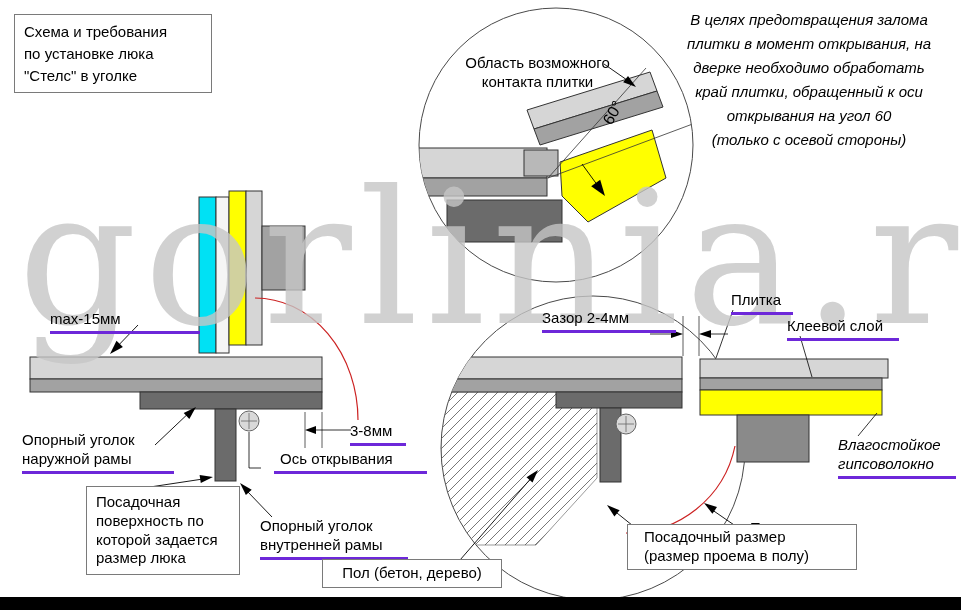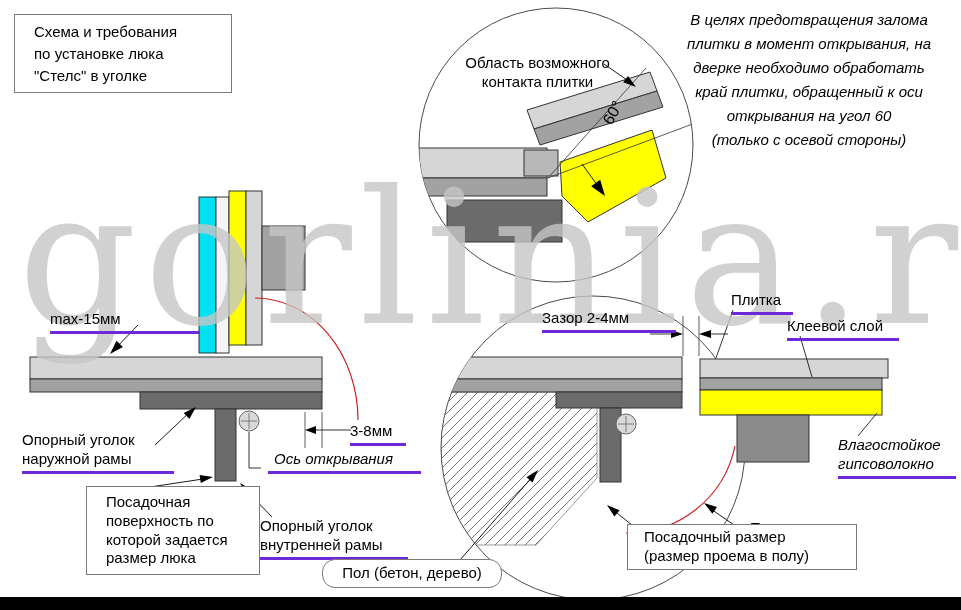--- a/index.html
+++ b/index.html
@@ -5,37 +5,37 @@
   html,body{margin:0;padding:0;background:#fff;}
   #app{position:relative;width:961px;height:610px;background:#fff;overflow:hidden;
        font-family:"Liberation Sans",sans-serif;color:#000;}
   #drawing{position:absolute;left:0;top:0;z-index:1;}
   .watermark{position:absolute;left:18px;top:166px;z-index:2;white-space:nowrap;
        font-family:"DejaVu Serif",serif;font-size:186px;line-height:1;letter-spacing:7px;
        color:#c6c6c6;opacity:.8;pointer-events:none;}
   .bottombar{position:absolute;left:0;top:597px;width:961px;height:13px;background:#000;z-index:2;}
   .label{position:absolute;z-index:3;font-size:15px;line-height:1.25;}
   .uline{border-bottom:3px solid #6d28d9;padding-bottom:2px;}
-  .box{border:1px solid #7a7a7a;background:#fff;padding:6px 19px;}
+  .box{border:1px solid #7a7a7a;background:#fff;padding:6px 9px;}
   .title-box{left:14px;top:14px;width:178px;line-height:1.45;}
   .note-block{left:660px;top:8px;width:298px;text-align:center;line-height:1.6;font-style:italic;}
   .detail-label{left:435px;top:54px;width:205px;text-align:center;}
   .angle-label{left:601px;top:103px;transform:rotate(-60deg);font-size:16px;}
   .max-label{left:50px;top:310px;width:150px;}
   .outer-angle-label{left:22px;top:431px;width:152px;}
-  .axis-label{left:268px;top:450px;width:147px;padding-left:6px;font-style:italic;}
+  .axis-label{left:274px;top:450px;width:147px;padding-left:6px;}
   .dim38-label{left:350px;top:422px;width:56px;}
   .seat-box{left:42px;top:486px;width:134px;margin-left:44px;}
   .inner-angle-label{left:260px;top:517px;width:148px;}
   .gap-label{left:542px;top:309px;width:134px;}
   .tile-label{left:731px;top:291px;width:62px;}
   .glue-label{left:787px;top:317px;width:112px;}
   .gypsum-label{left:838px;top:436px;width:118px;font-style:italic;}
   .hinge-label{left:750px;top:519px;width:90px;}
-  .floor-box{left:322px;top:559px;width:160px;text-align:center;padding:4px 9px;border-radius:13px;}
+  .floor-box{left:322px;top:559px;width:160px;text-align:center;padding:4px 9px;}
   .seatsize-box{left:627px;top:524px;width:196px;padding:3px 16px;line-height:1.25;}
 </style>
 </head>
 <body>
 
 <div id="app">
 
   <svg id="drawing" width="961" height="610" viewBox="0 0 961 610">
     <defs>
       <pattern id="hatch" width="10" height="10" patternUnits="userSpaceOnUse">

